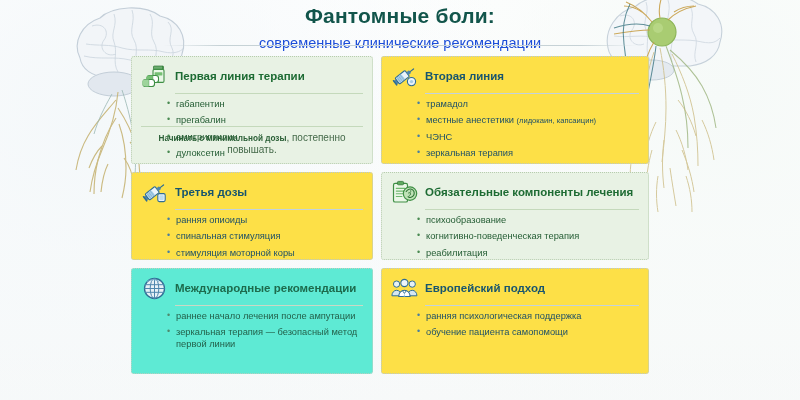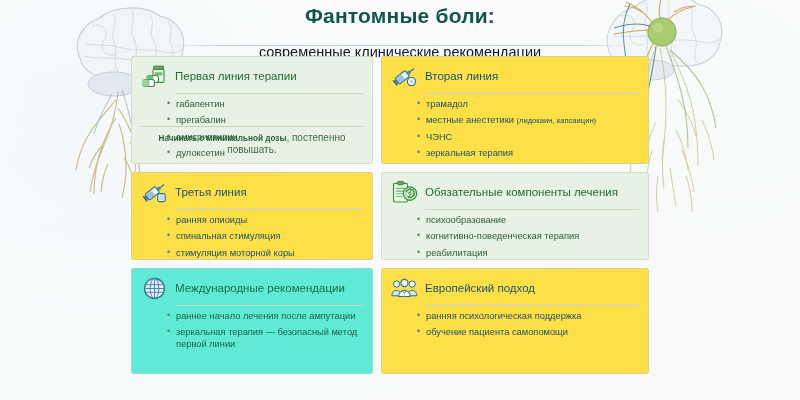--- a/index.html
+++ b/index.html
@@ -25,22 +25,22 @@
   
   .header{
     position:absolute;left:0;right:0;top:4px;
     text-align:center;z-index:5;
   }
   .title{
     font-size:21px;font-weight:bold;color:#12554b;
     letter-spacing:.2px;line-height:1.1;margin:0 0 3px 0;
   }
   .subtitle{
-    font-size:14.5px;color:#0f172a;font-weight:400;
-    line-height:1.15;margin:17px;
+    font-size:14.5px;color:#1d4ed8;font-weight:400;
+    line-height:1.15;margin:8px;
   }
   .divider{
     position:absolute;left:163px;top:45px;width:475px;height:1px;
     background:linear-gradient(90deg,rgba(190,205,208,0) 0%,#c6d2d6 12%,#c6d2d6 88%,rgba(190,205,208,0) 100%);
     z-index:5;
   }
 
   
   .grid{
     position:absolute;left:131px;top:56px;
@@ -63,21 +63,21 @@
   .card.green{background:#e8f2e4;border-color:#b6ccae;}
   .card.blue{background:#fde047;border-color:#b4c6d6;}
   .card.pale{background:#5eead4;border-color:#c3cfc0;}
 
   .card-head{
     display:flex;align-items:center;gap:7px;
     padding-bottom:4px;
   }
   .card-icon{width:27px;height:25px;flex:0 0 27px;display:block;}
   .card-title{
-    font-size:11.5px;font-weight:normal;line-height:1.15;
+    font-size:11.5px;font-weight:bold;line-height:1.15;
   }
   .green .card-title{color:#1d6b33;}
   .blue .card-title{color:#18556e;}
   .pale .card-title{color:#1d6b4d;}
 
   .head-rule{
     height:1px;margin:0 0 5px 34px;
   }
   .green .head-rule{background:#c4d9bb;}
   .blue .head-rule{background:#c2d2de;}
@@ -276,21 +276,21 @@
           <rect x="4.6" y="8.2" width="12.5" height="7.4" rx=".9" fill="#eaf3fa" stroke="#2f6d94" stroke-width="1.1"></rect>
           <rect x="5.4" y="9.1" width="6.6" height="5.6" rx=".5" fill="#a7cde6"></rect>
           <path d="M6.6 8.3v7.2M8.6 8.3v7.2M10.6 8.3v7.2" stroke="#6fa6c9" stroke-width=".55"></path>
           <rect x="17.1" y="10.6" width="3.4" height="3.4" rx=".5" fill="#4e86ad"></rect>
           <path d="M20.5 12.3h4.4" stroke="#2f6d94" stroke-width="1.2" stroke-linecap="round"></path>
           <rect x="1" y="8.6" width="1.6" height="6.6" rx=".5" fill="#2f6d94"></rect>
         </g>
         <rect x="16.8" y="13.6" width="7.4" height="8" rx="1.6" fill="#eaf3fa" stroke="#2f6d94" stroke-width="1.1"></rect>
         <rect x="18.3" y="15.2" width="4.4" height="4.8" rx=".8" fill="#bcdcf0"></rect>
       </svg>
-      <div class="card-title">Третья линия</div>
+      <div class="card-title">Третья дозы</div>
     </div>
     <div class="head-rule"></div>
     <ul class="bullets">
       <li><span>ранняя опиоиды</span></li>
       <li><span>спинальная стимуляция</span></li>
       <li><span>стимуляция моторной коры</span></li>
     </ul>
   </div>
 
   <div class="card green">

